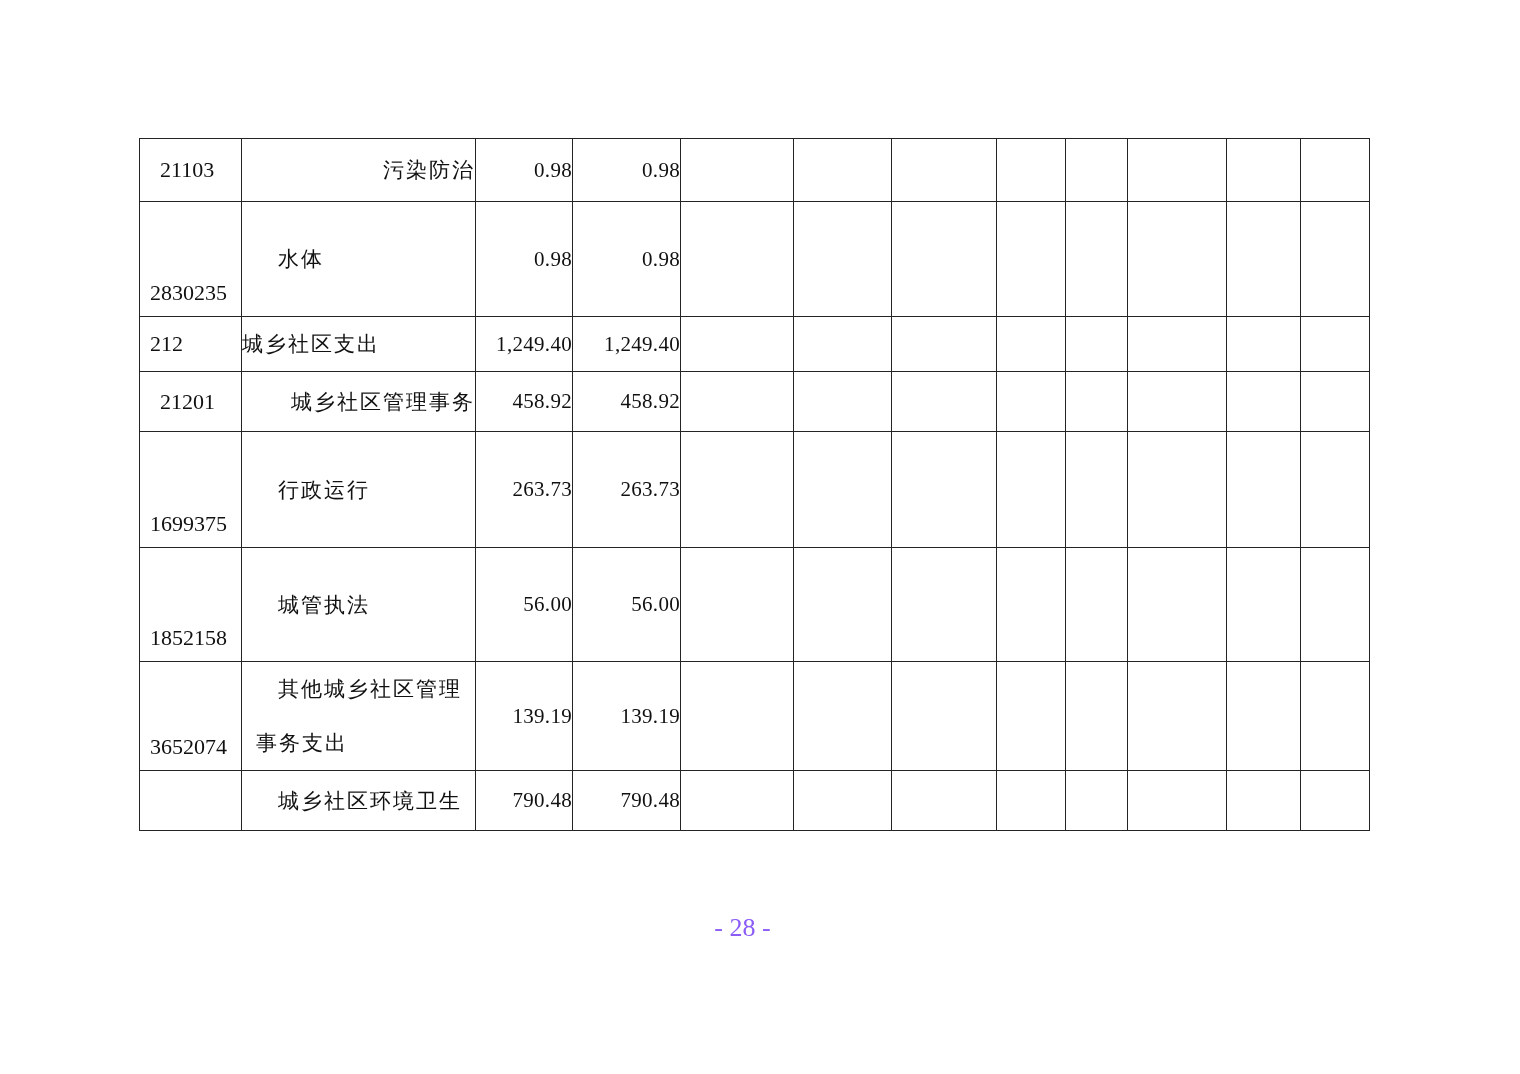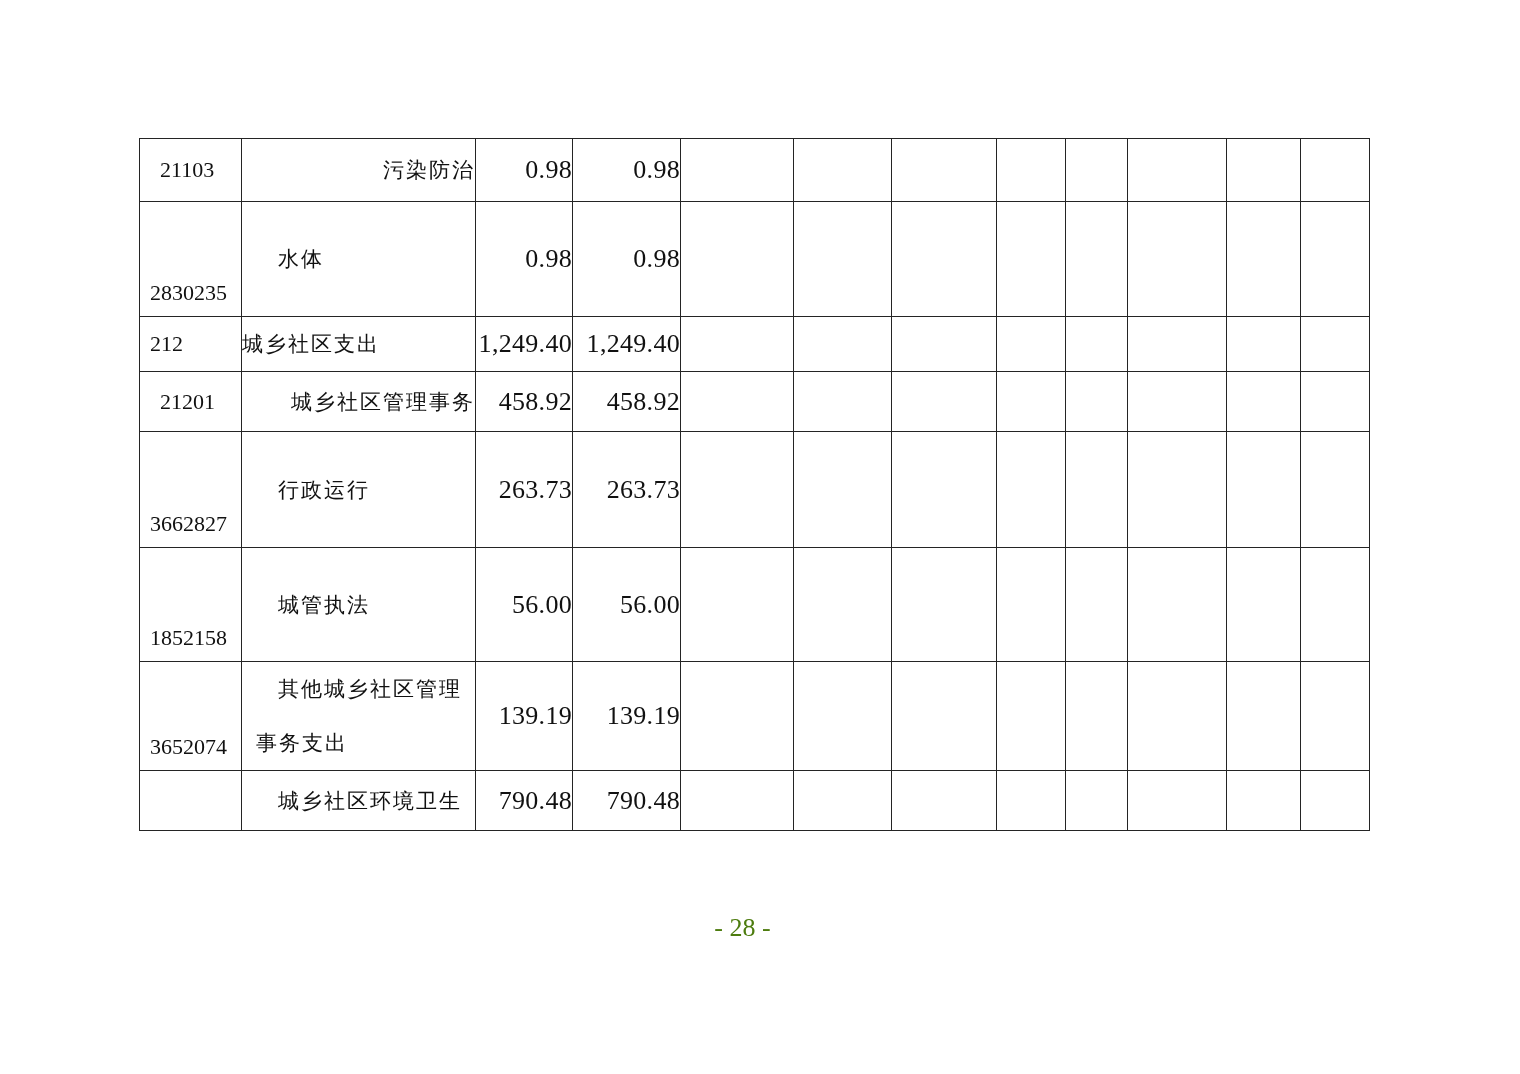--- a/index.html
+++ b/index.html
@@ -45,35 +45,35 @@
   td.name {
     font-size: 21px;
     letter-spacing: 2px;
     line-height: 54px;
     vertical-align: middle;
     padding-left: 8px;
   }
   td.name.nlvl2 { padding-left: 22px; text-align: right; }
   td.name.nlvl3 { padding-left: 14px; text-indent: 22px; }
   td.num {
-    font-size: 26px;
+    font-size: 21px;
     text-align: right;
     vertical-align: middle;
     padding-right: 12px;
     letter-spacing: 0.3px;
   }
   .footer-pagenum {
     position: absolute;
     left: 0px;
     top: 913px;
     width: 1485px;
     text-align: center;
     font-size: 26px;
     line-height: 30px;
-    color: #4d7c0f;
+    color: #8b5cf6;
   }
 </style>
 </head>
 <body>
 
 <div class="page">
 
   <table class="budget-table">
     <colgroup>
       <col style="width:102px">
@@ -140,21 +140,21 @@
           <td class="empty"></td>
           <td class="empty"></td>
           <td class="empty"></td>
           <td class="empty"></td>
           <td class="empty"></td>
           <td class="empty"></td>
           <td class="empty"></td>
           <td class="empty"></td>
         </tr>
         <tr style="height: 116px;">
-          <td class="code lvl3">3662827</td>
+          <td class="code lvl3">1699375</td>
           <td class="name nlvl3">行政运行</td>
           <td class="num">263.73</td>
           <td class="num">263.73</td>
           <td class="empty"></td>
           <td class="empty"></td>
           <td class="empty"></td>
           <td class="empty"></td>
           <td class="empty"></td>
           <td class="empty"></td>
           <td class="empty"></td>

